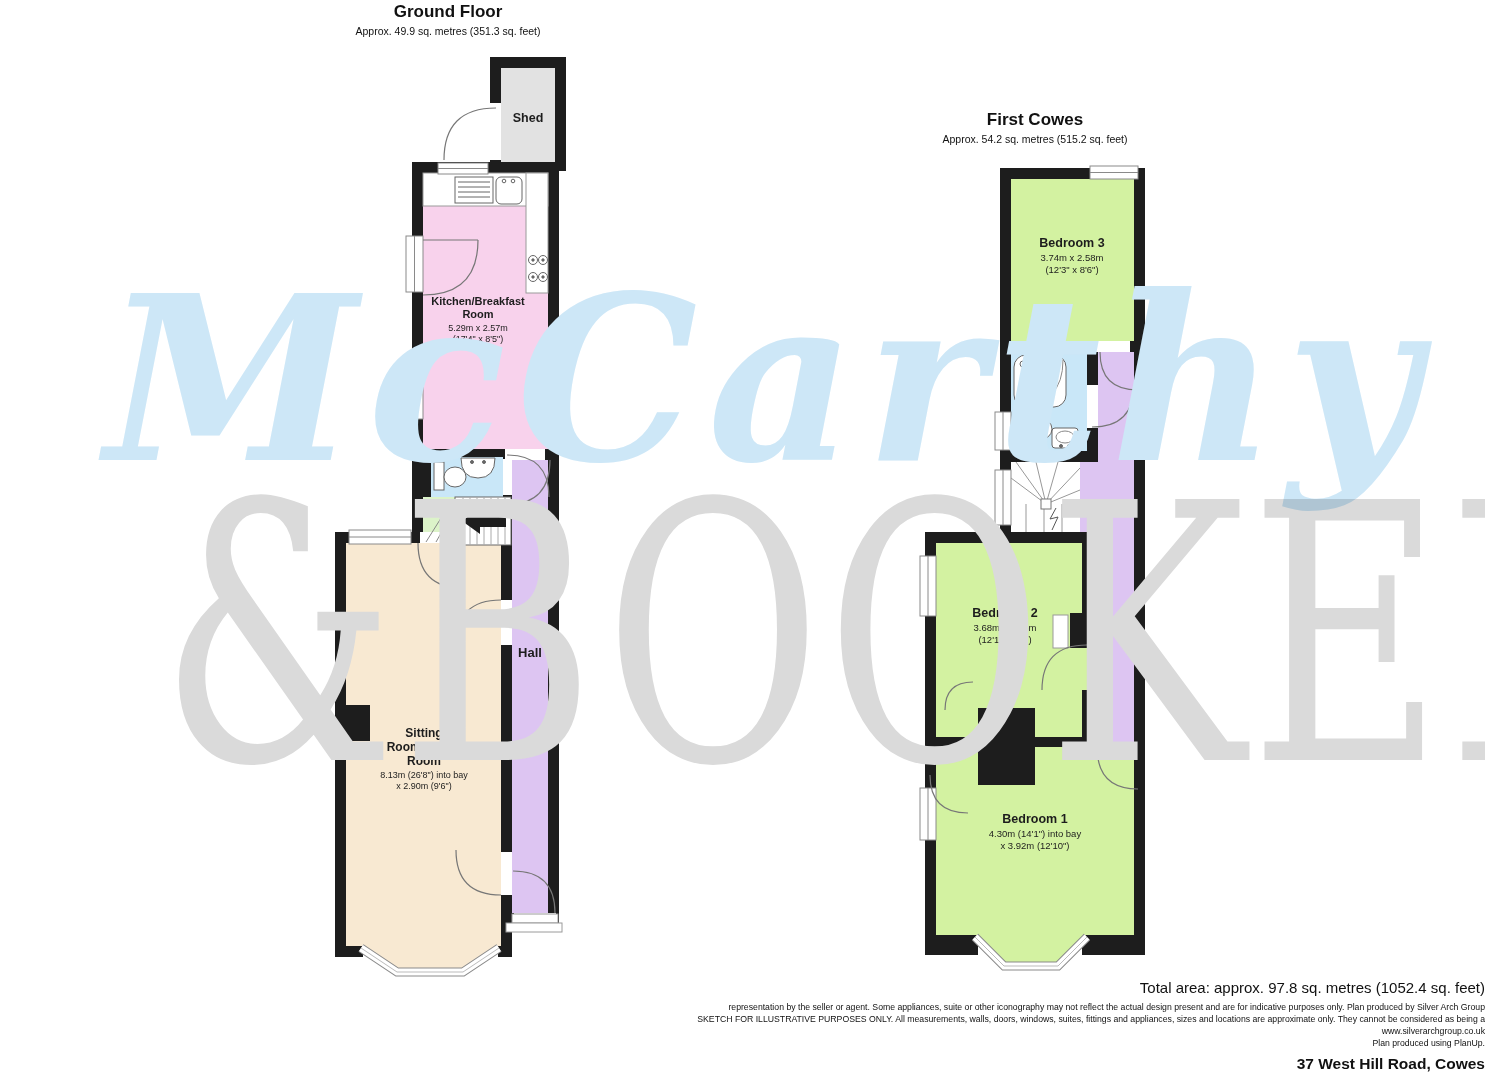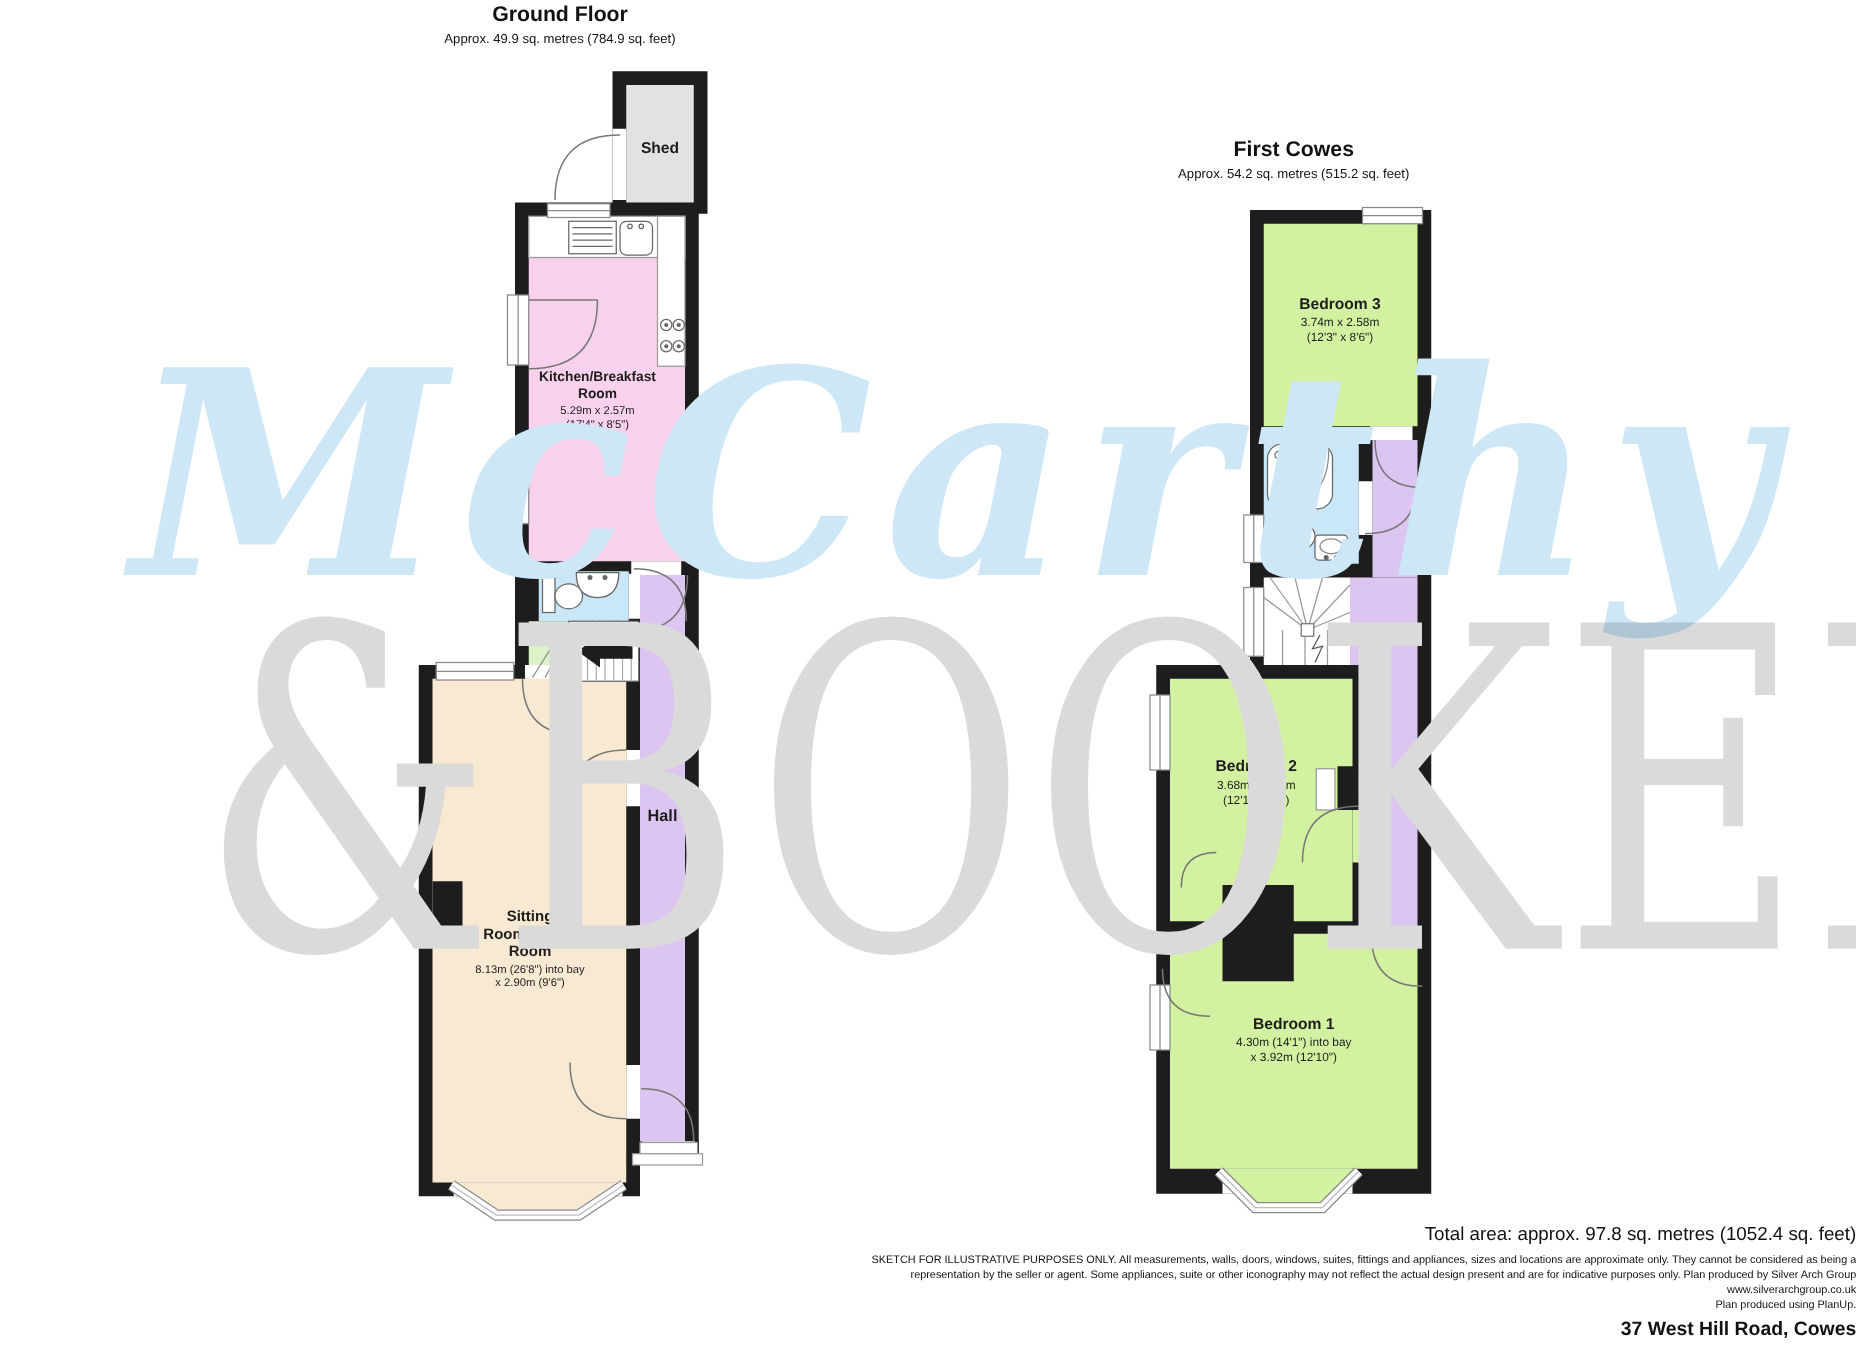--- a/index.html
+++ b/index.html
@@ -252,31 +252,31 @@
     <text x="1005" y="631" font-size="9.5" text-anchor="middle">3.68m x 2.93m</text>
     <text x="1005" y="643" font-size="9.5" text-anchor="middle">(12'1" x 9'7")</text>
     <text x="1035" y="823" font-size="12.5" class="room-name" text-anchor="middle">Bedroom 1</text>
     <text x="1035" y="837" font-size="9.5" text-anchor="middle">4.30m (14'1") into bay</text>
     <text x="1035" y="849" font-size="9.5" text-anchor="middle">x 3.92m (12'10")</text>
   </g>
 </svg>
 
 <div class="title-block" style="left:293px;top:2px;width:310px;">
   <div class="floor-title">Ground Floor</div>
-  <div class="floor-subtitle">Approx. 49.9 sq. metres (784.9 sq. feet)</div>
+  <div class="floor-subtitle">Approx. 49.9 sq. metres (351.3 sq. feet)</div>
 </div>
 <div class="title-block" style="left:880px;top:110px;width:310px;">
   <div class="floor-title">First Cowes</div>
   <div class="floor-subtitle">Approx. 54.2 sq. metres (515.2 sq. feet)</div>
 </div>
 
 <div class="footer total-area">Total area: approx. 97.8 sq. metres (1052.4 sq. feet)</div>
 <div class="footer footer-small">
+  <div>representation by the seller or agent. Some appliances, suite or other iconography may not reflect the actual design present and are for indicative purposes only. Plan produced by Silver Arch Group</div>
   <div>SKETCH FOR ILLUSTRATIVE PURPOSES ONLY. All measurements, walls, doors, windows, suites, fittings and appliances, sizes and locations are approximate only. They cannot be considered as being a</div>
-  <div>representation by the seller or agent. Some appliances, suite or other iconography may not reflect the actual design present and are for indicative purposes only. Plan produced by Silver Arch Group</div>
   <div>www.silverarchgroup.co.uk</div>
   <div>Plan produced using PlanUp.</div>
 </div>
 <div class="footer address">37 West Hill Road, Cowes</div>
 
 <div class="watermark">
   <div class="wm1">McCarthy</div>
   <div class="wm2">&amp;BOOKER</div>
 </div>
 

